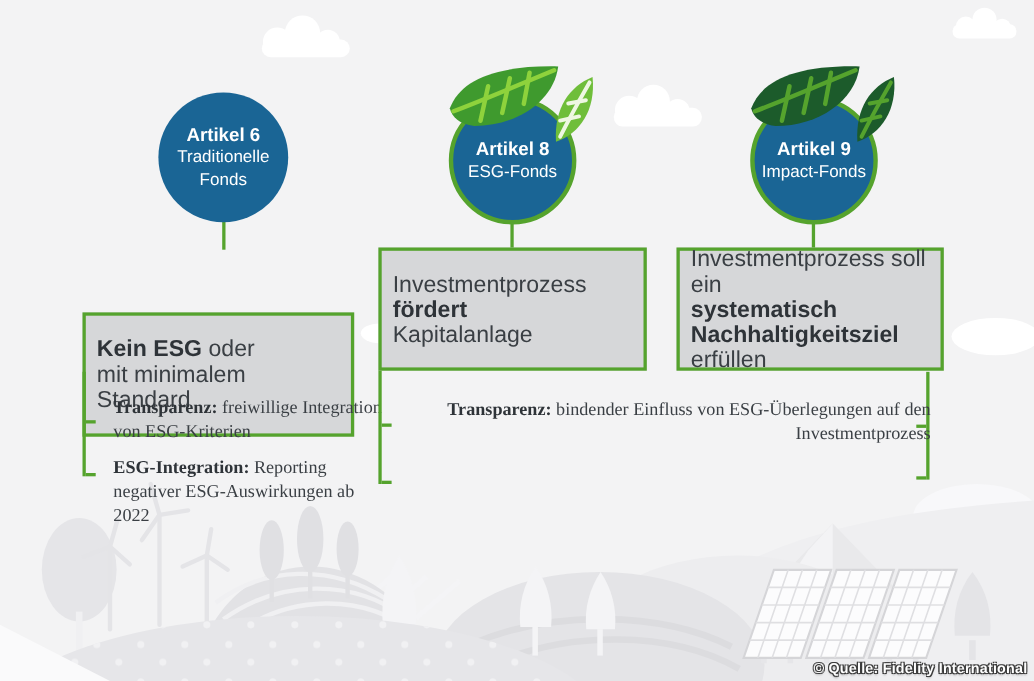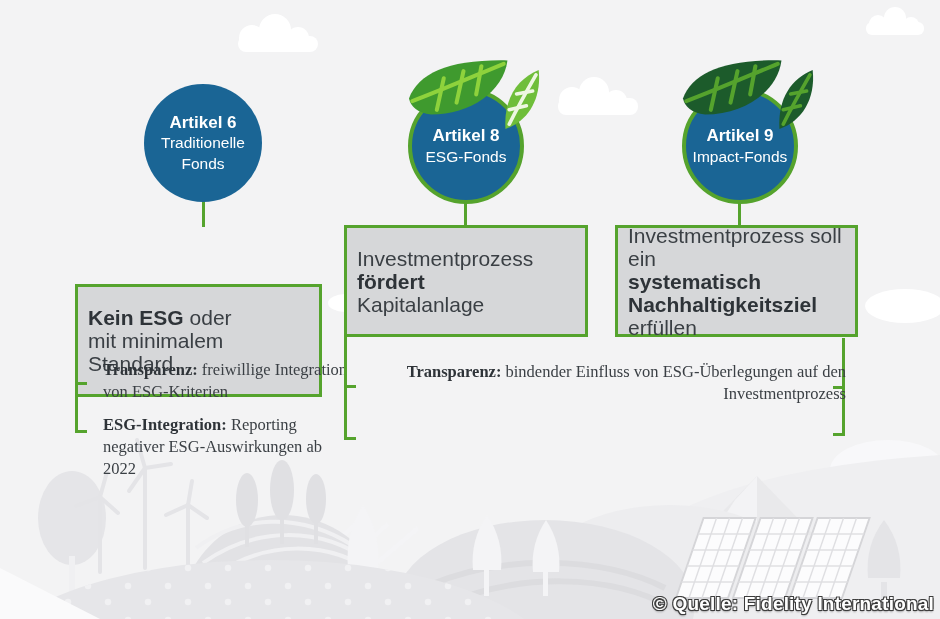--- a/index.html
+++ b/index.html
@@ -35,21 +35,21 @@
   .tline{display:block;}
   .seg-b{font-weight:700; color:#2e3338;}
 
   .bracket{position:absolute; background:var(--green); z-index:2;}
 
   .notes{position:absolute; z-index:2; font-size:16.5px; line-height:22px;}
   .notes p{margin:0 0 11px 0;font-family:Liberation Serif, serif;}
 
   .source{
     position:absolute; right:6px; bottom:4px; z-index:5;
-    color:#fff; font-weight:700; font-size:19px; letter-spacing:.2px;
+    color:#fff; font-weight:700; font-size:13px; letter-spacing:.2px;
     text-shadow:-1px -1px 0 #3c3c3c, 1px -1px 0 #3c3c3c, -1px 1px 0 #3c3c3c,
                  1px 1px 0 #3c3c3c, 0 2px 2px rgba(0,0,0,.35);
     text-align:center;
   }
 </style>
 </head>
 <body>
 
 <div class="canvas">
 

